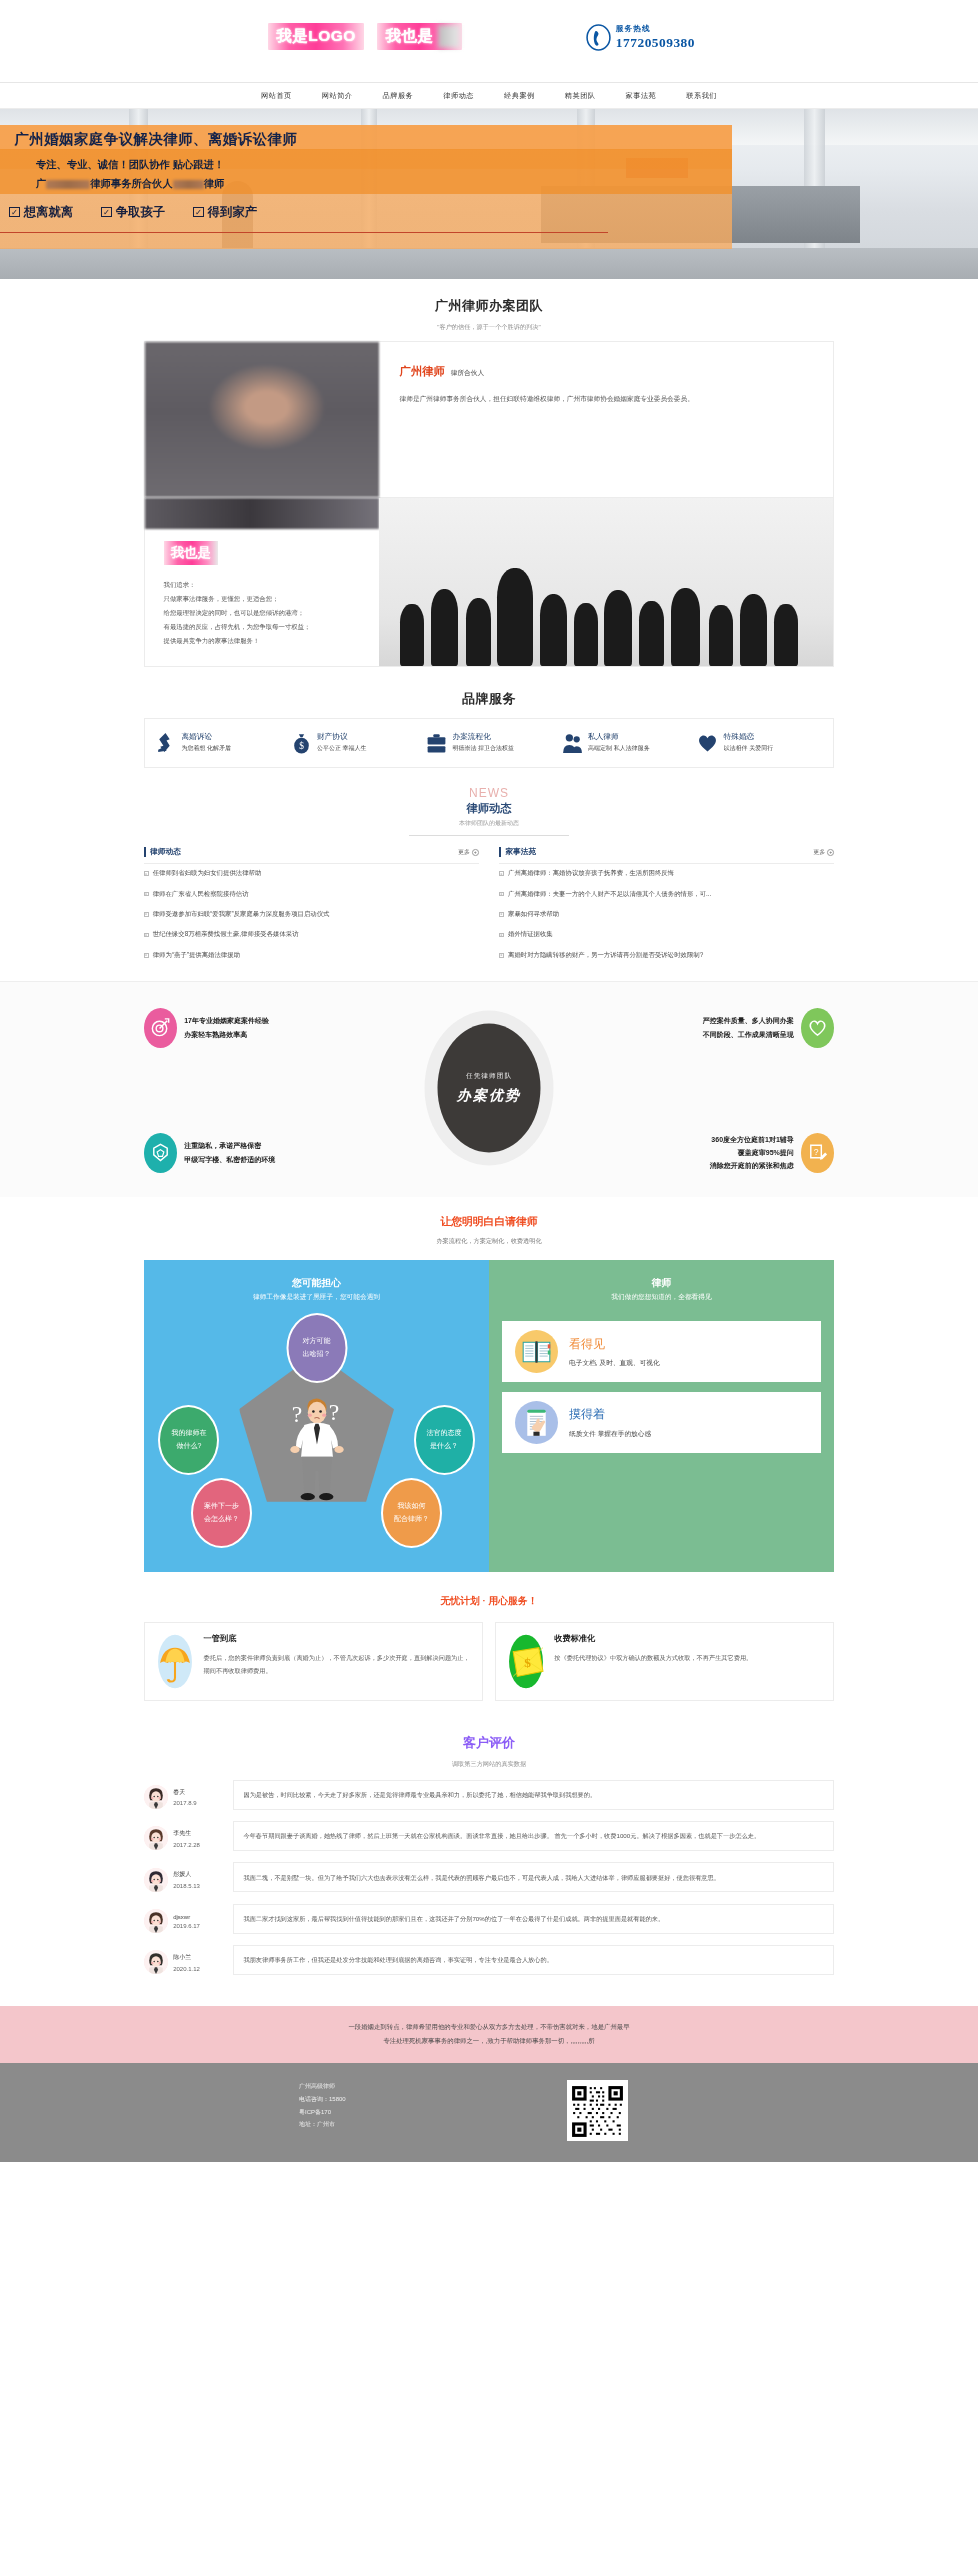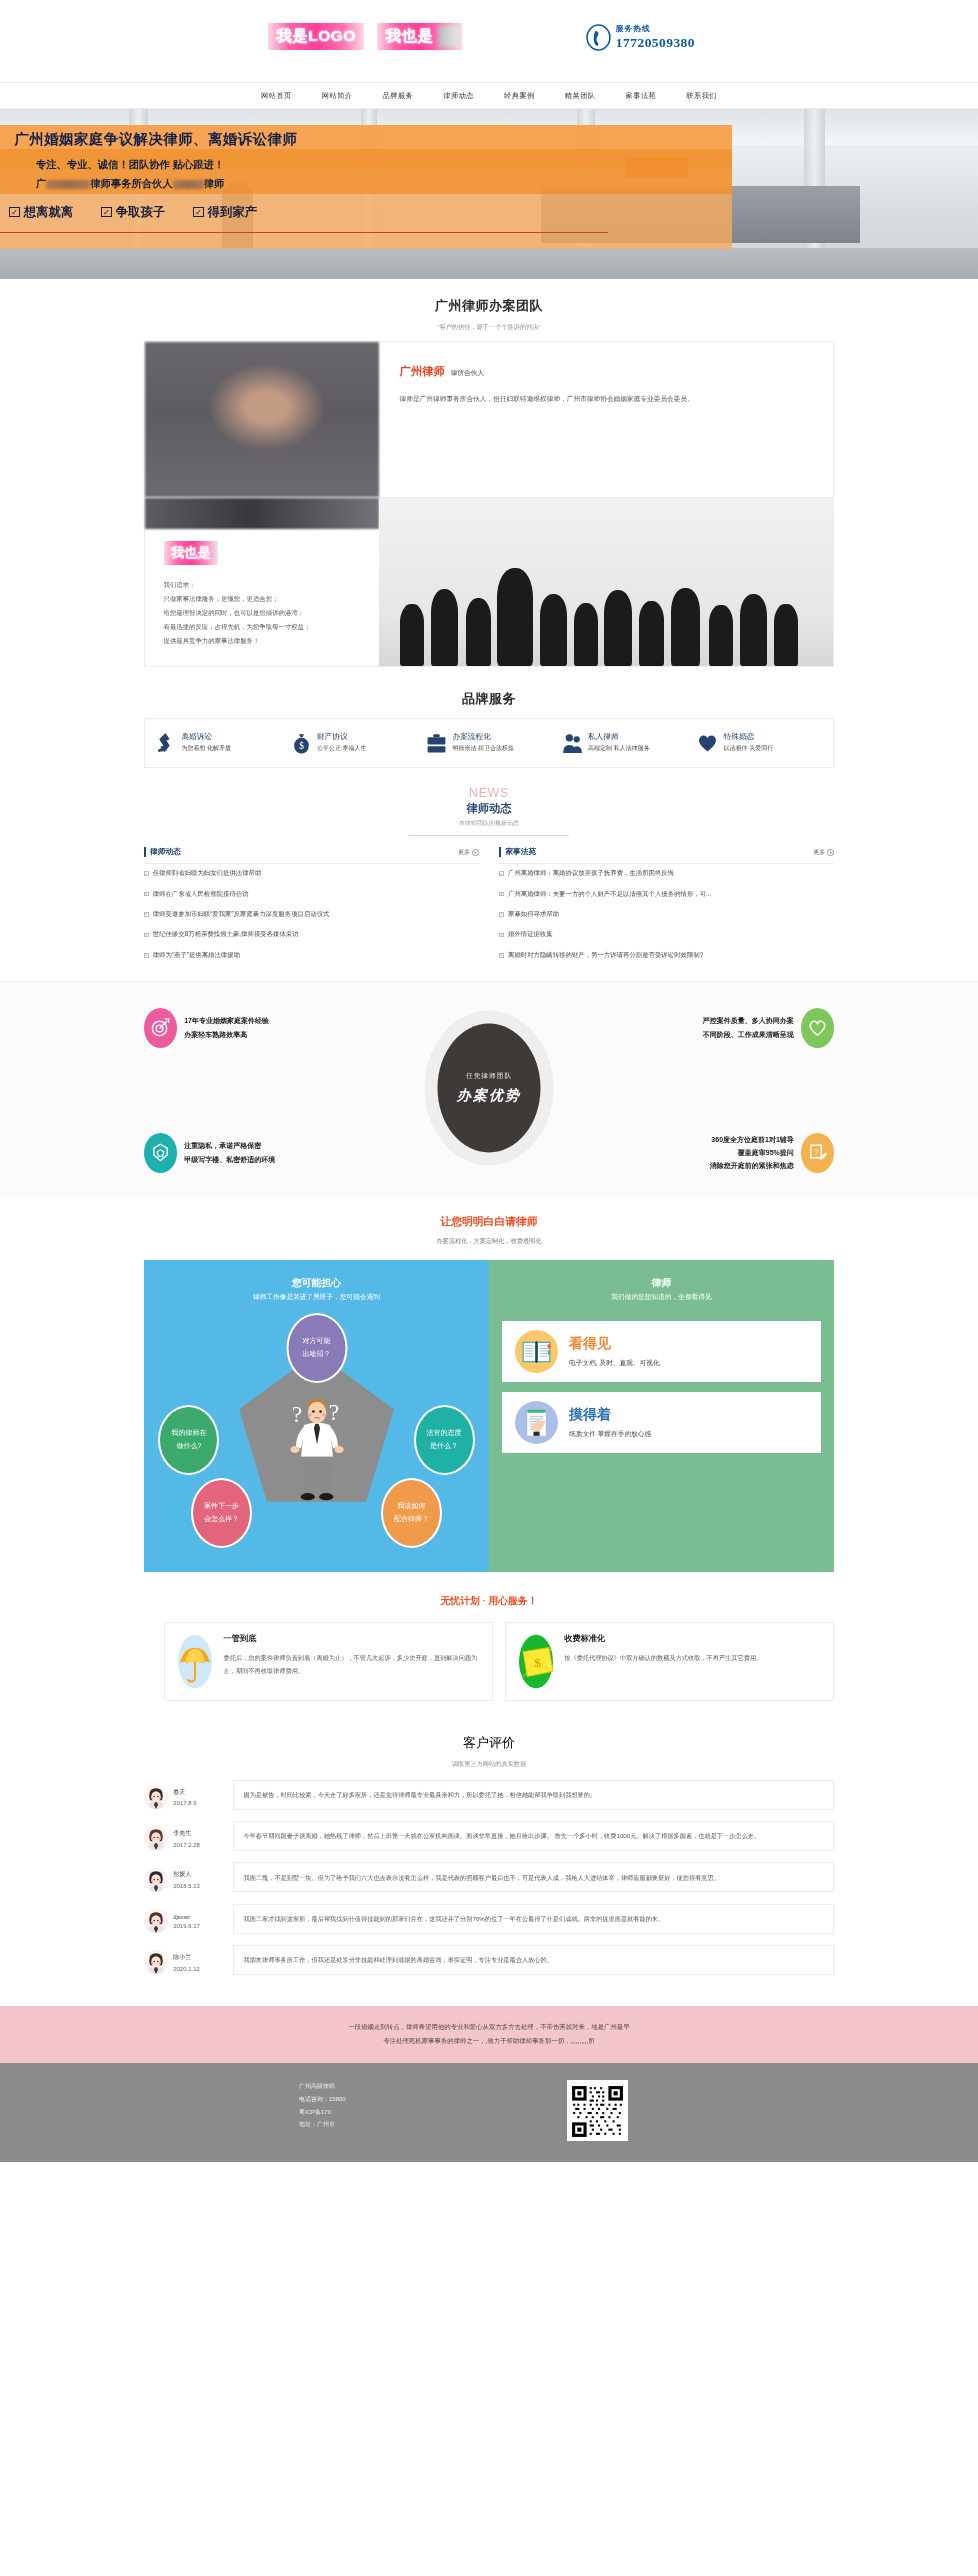--- a/index.html
+++ b/index.html
@@ -156,35 +156,35 @@
   .man { position:absolute; left:50%; top:77px; transform:translateX(-50%); width:57px;}
   .bubble { position:absolute; width:61px; height:70px; border-radius:50%; border:2.1px solid #fff; color:#fff;
       display:flex; flex-direction:column; align-items:center; justify-content:center; font-size:7px; line-height:1.8; text-align:center;}
   .b-top    { left:50%; transform:translateX(-50%); top:0px;   background:#8b7ab8; }
   .b-left   { left:14.4px;  top:92px; background:#3caa6d; }
   .b-right  { right:14.4px; top:92px; background:#1fb0a6; }
   .b-bleft  { left:47px;  top:165px; background:#e2657d; }
   .b-bright { right:47px; top:165px; background:#ef9b4a; }
   .gcard { background:#fff; display:flex; align-items:center; gap:11.3px; padding:9.3px 12.4px; margin-bottom:9.3px;}
   .gcard-ico { width:43px; height:43px; border-radius:50%; flex:0 0 43px; display:flex; align-items:center; justify-content:center;}
-  .gcard-t { font-size:14px; font-weight:bold; }
+  .gcard-t { font-size:12px; font-weight:normal; }
   .gcard-s { font-size:6.7px; color:#444; margin-top:6.2px;}
 
   
   .wf { padding:23px 0 10.3px;}
   .wf-title { text-align:center; font-size:9.8px; font-weight:bold; color:#f04e23;}
-  .wf-cards { display:flex; gap:11.3px; margin-top:13.4px;margin-left:20px;}
+  .wf-cards { display:flex; gap:11.3px; margin-top:13.4px;}
   .wf-card { flex:1; border:0.5px solid #ececec; display:flex; gap:9.3px; padding:10.3px 11.3px; min-height:67px;}
   .wf-ico { width:38px; flex:0 0 38px; display:flex; align-items:flex-start; justify-content:center;}
   .wf-t { font-size:8.2px; font-weight:bold; color:#222;}
   .wf-s { font-size:6.2px; color:#555; line-height:2.1; margin-top:7.2px;}
 
   
   .tm { padding:23px 0 10.3px;}
-  .tm-title { text-align:center; font-size:13px; font-weight:normal; color:#000000;}
+  .tm-title { text-align:center; font-size:13px; font-weight:bold; color:#8b5cf6;}
   .tm-sub { text-align:center; font-size:6.2px; color:#8c8c8c; margin-top:7.2px;}
   .tm-row { display:flex; align-items:flex-start; gap:7.2px; margin-top:11.3px; }
   .tm-who { width:82px; flex:0 0 82px; display:flex; align-items:center; gap:5.2px; padding-top:5.2px;}
   .tm-avatar { width:24px; height:24px; border-radius:50%; overflow:hidden; flex:0 0 24px; background:#fdeaea;}
   .tm-name { font-size:6px; color:#444;}
   .tm-date { font-size:6px; color:#666; margin-top:3.6px;}
   .tm-body { flex:1; border:0.5px solid #ececec; padding:7.2px 9.3px; font-size:6.2px; line-height:2.1; color:#555; min-height:30px;}
 
   
   .pinkband { background:#f4c6cb; margin-top:20.6px; padding:14.4px 0; text-align:center; }

